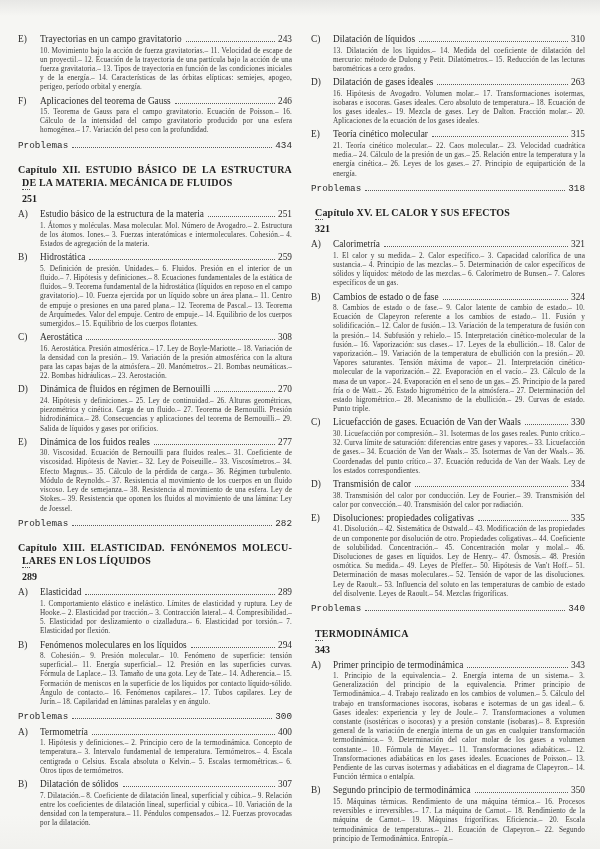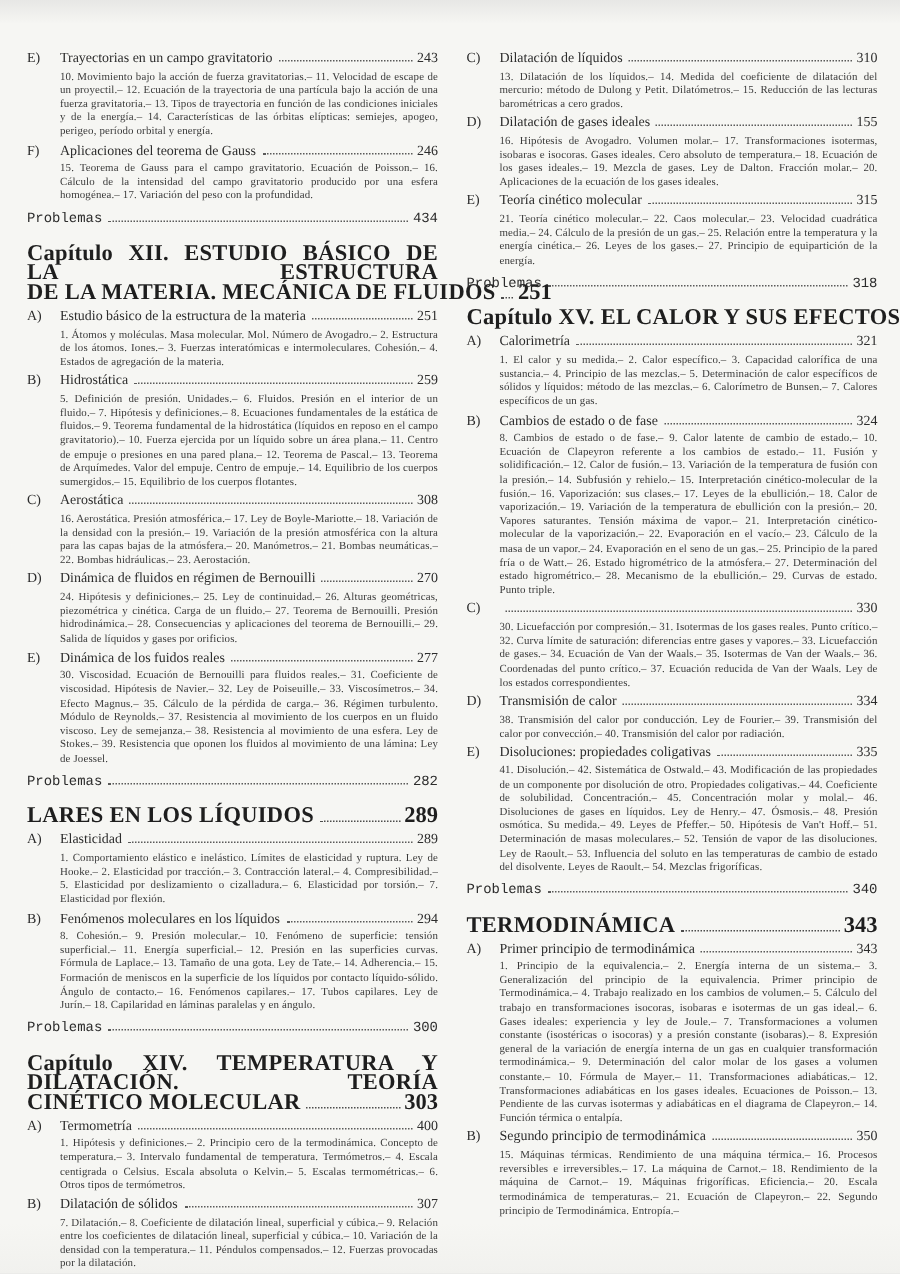--- a/index.html
+++ b/index.html
@@ -26,23 +26,23 @@
   .details{
     margin:1px 0 0 22px;
     font-size:7.25px;line-height:9.2px;
     text-align:justify;
     color:#3a3a3a;
     letter-spacing:.1px;
   }
   
   .problems{display:flex;align-items:baseline;font-size:9.3px;line-height:11.5px;margin:4px 0 4px 0;color:#2c2c2c;font-family:Liberation Mono, monospace;}
   
-  .chapter{margin:12px 0 4px 0;font-weight:bold;color:#1e1e1e;font-size:15px;line-height:13px;font-family:Liberation Serif, serif;}
+  .chapter{margin:12px 0 4px 0;font-weight:bold;color:#1e1e1e;font-size:10px;line-height:13px;font-family:Liberation Serif, serif;}
   .ch-line{text-align:justify;text-align-last:justify;letter-spacing:.2px;}
-  .ch-row{display:flex;align-items:baseline;}
+  .ch-row{display:flex;align-items:baseline;flex-direction:column;}
   .ch-title{white-space:nowrap;letter-spacing:.2px;}
   .chapter .dots{border-bottom-color:#4d4d4d;}
 </style>
 </head>
 <body>
 
 <div class="page">
   <div class="cols">
     <div class="col" id="col0">
         <div class="sec">
@@ -120,20 +120,21 @@
             <span class="page-num">277</span>
           </div>
           <div class="details">30. Viscosidad. Ecuación de Bernouilli para fluidos reales.– 31. Coeficiente de viscosidad. Hipótesis de Navier.– 32. Ley de Poiseuille.– 33. Viscosímetros.– 34. Efecto Magnus.– 35. Cálculo de la pérdida de carga.– 36. Régimen turbulento. Módulo de Reynolds.– 37. Resistencia al movimiento de los cuerpos en un fluido viscoso. Ley de semejanza.– 38. Resistencia al movimiento de una esfera. Ley de Stokes.– 39. Resistencia que oponen los fluidos al movimiento de una lámina: Ley de Joessel.</div>
         </div>
         <div class="problems">
           <span>Problemas</span>
           <span class="dots"></span>
           <span class="page-num">282</span>
         </div>
         <div class="chapter">
+          <div class="ch-line">Capítulo XIII. ELASTICIDAD. FENÓNEMOS MOLECU-</div>
           <div class="ch-row">
             <span class="ch-title">LARES EN LOS LÍQUIDOS</span>
             <span class="dots"></span>
             <span class="page-num">289</span>
           </div>
         </div>
         <div class="sec">
           <div class="srow">
             <span class="letter">A)</span>
             <span class="stitle">Elasticidad</span>
@@ -148,28 +149,20 @@
             <span class="stitle">Fenómenos moleculares en los líquidos</span>
             <span class="dots"></span>
             <span class="page-num">294</span>
           </div>
           <div class="details">8. Cohesión.– 9. Presión molecular.– 10. Fenómeno de superficie: tensión superficial.– 11. Energía superficial.– 12. Presión en las superficies curvas. Fórmula de Laplace.– 13. Tamaño de una gota. Ley de Tate.– 14. Adherencia.– 15. Formación de meniscos en la superficie de los líquidos por contacto líquido-sólido. Ángulo de contacto.– 16. Fenómenos capilares.– 17. Tubos capilares. Ley de Jurín.– 18. Capilaridad en láminas paralelas y en ángulo.</div>
         </div>
         <div class="problems">
           <span>Problemas</span>
           <span class="dots"></span>
           <span class="page-num">300</span>
-        </div>
-        <div class="chapter">
-          <div class="ch-line">Capítulo XIV. TEMPERATURA Y DILATACIÓN. TEORÍA</div>
-          <div class="ch-row">
-            <span class="ch-title">CINÉTICO MOLECULAR</span>
-            <span class="dots"></span>
-            <span class="page-num">303</span>
-          </div>
         </div>
         <div class="sec">
           <div class="srow">
             <span class="letter">A)</span>
             <span class="stitle">Termometría</span>
             <span class="dots"></span>
             <span class="page-num">400</span>
           </div>
           <div class="details">1. Hipótesis y definiciones.– 2. Principio cero de la termodinámica. Concepto de temperatura.– 3. Intervalo fundamental de temperatura. Termómetros.– 4. Escala centigrada o Celsius. Escala absoluta o Kelvin.– 5. Escalas termométricas.– 6. Otros tipos de termómetros.</div>
         </div>
@@ -191,21 +184,21 @@
             <span class="dots"></span>
             <span class="page-num">310</span>
           </div>
           <div class="details">13. Dilatación de los líquidos.– 14. Medida del coeficiente de dilatación del mercurio: método de Dulong y Petit. Dilatómetros.– 15. Reducción de las lecturas barométricas a cero grados.</div>
         </div>
         <div class="sec">
           <div class="srow">
             <span class="letter">D)</span>
             <span class="stitle">Dilatación de gases ideales</span>
             <span class="dots"></span>
-            <span class="page-num">155</span>
+            <span class="page-num">263</span>
           </div>
           <div class="details">16. Hipótesis de Avogadro. Volumen molar.– 17. Transformaciones isotermas, isobaras e isocoras. Gases ideales. Cero absoluto de temperatura.– 18. Ecuación de los gases ideales.– 19. Mezcla de gases. Ley de Dalton. Fracción molar.– 20. Aplicaciones de la ecuación de los gases ideales.</div>
         </div>
         <div class="sec">
           <div class="srow">
             <span class="letter">E)</span>
             <span class="stitle">Teoría cinético molecular</span>
             <span class="dots"></span>
             <span class="page-num">315</span>
           </div>
@@ -237,20 +230,21 @@
             <span class="letter">B)</span>
             <span class="stitle">Cambios de estado o de fase</span>
             <span class="dots"></span>
             <span class="page-num">324</span>
           </div>
           <div class="details">8. Cambios de estado o de fase.– 9. Calor latente de cambio de estado.– 10. Ecuación de Clapeyron referente a los cambios de estado.– 11. Fusión y solidificación.– 12. Calor de fusión.– 13. Variación de la temperatura de fusión con la presión.– 14. Subfusión y rehielo.– 15. Interpretación cinético-molecular de la fusión.– 16. Vaporización: sus clases.– 17. Leyes de la ebullición.– 18. Calor de vaporización.– 19. Variación de la temperatura de ebullición con la presión.– 20. Vapores saturantes. Tensión máxima de vapor.– 21. Interpretación cinético-molecular de la vaporización.– 22. Evaporación en el vacío.– 23. Cálculo de la masa de un vapor.– 24. Evaporación en el seno de un gas.– 25. Principio de la pared fría o de Watt.– 26. Estado higrométrico de la atmósfera.– 27. Determinación del estado higrométrico.– 28. Mecanismo de la ebullición.– 29. Curvas de estado. Punto triple.</div>
         </div>
         <div class="sec">
           <div class="srow">
             <span class="letter">C)</span>
+            <span class="stitle">Licuefacción de gases. Ecuación de Van der Waals</span>
             <span class="dots"></span>
             <span class="page-num">330</span>
           </div>
           <div class="details">30. Licuefacción por compresión.– 31. Isotermas de los gases reales. Punto crítico.– 32. Curva límite de saturación: diferencias entre gases y vapores.– 33. Licuefacción de gases.– 34. Ecuación de Van der Waals.– 35. Isotermas de Van der Waals.– 36. Coordenadas del punto crítico.– 37. Ecuación reducida de Van der Waals. Ley de los estados correspondientes.</div>
         </div>
         <div class="sec">
           <div class="srow">
             <span class="letter">D)</span>
             <span class="stitle">Transmisión de calor</span>
             <span class="dots"></span>

